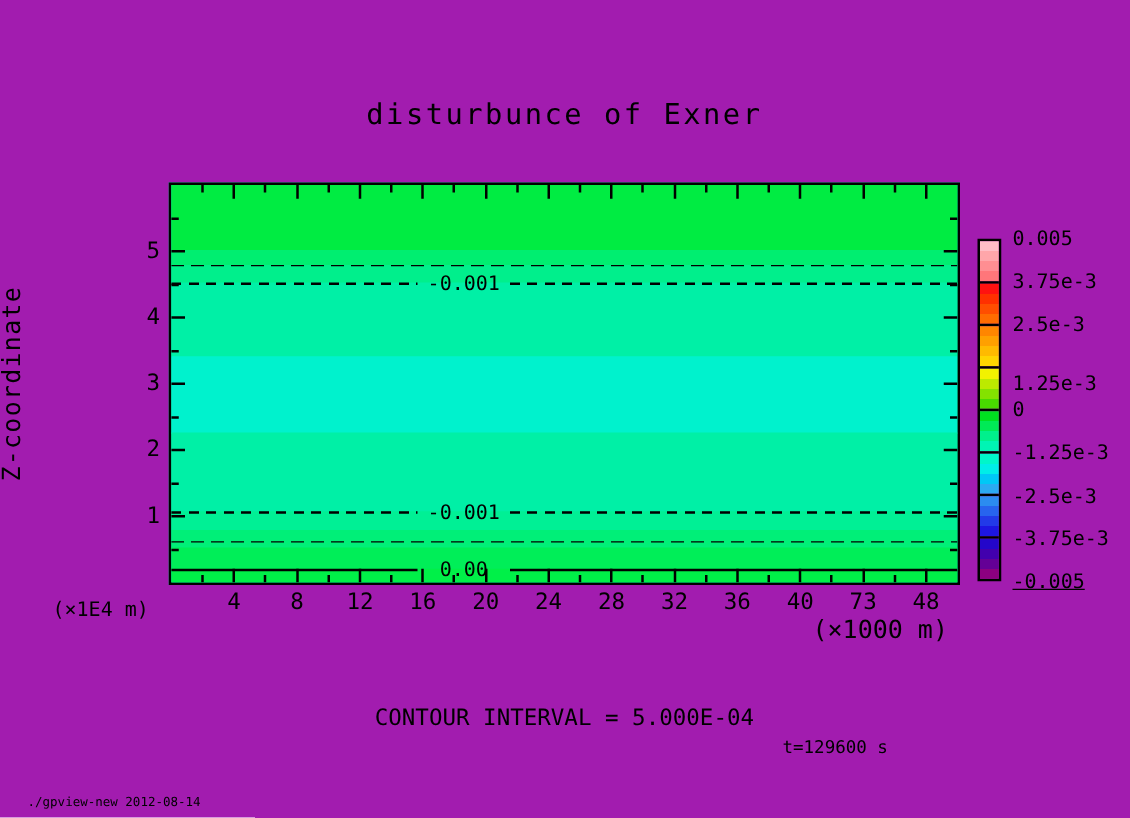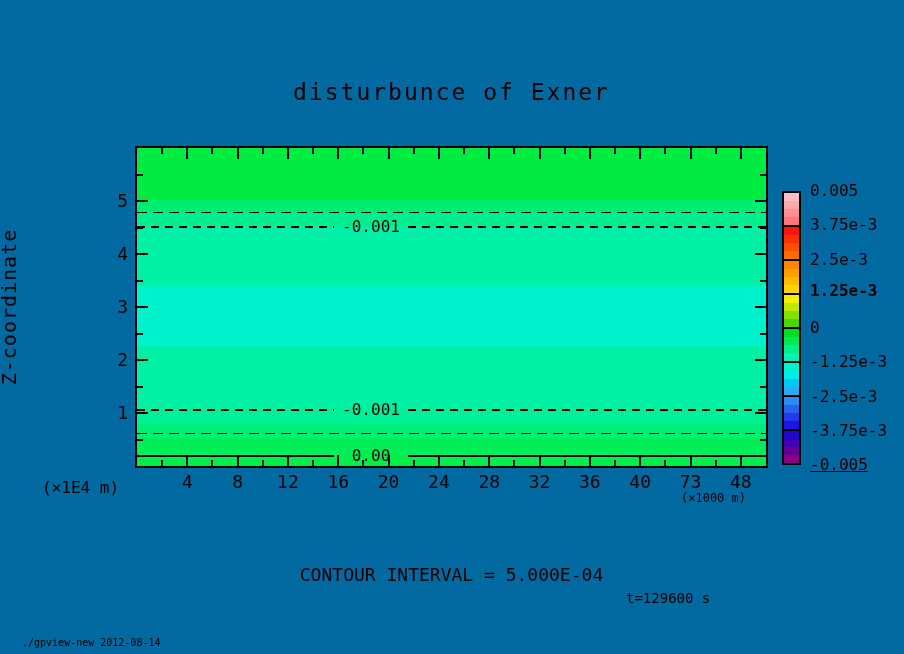--- a/index.html
+++ b/index.html
@@ -1,28 +1,28 @@
 <!DOCTYPE html>
 <html><head>
 <meta charset="utf-8">
 <style>
   html,body{margin:0;padding:0;background:#ffffff;}
   body{font-family:"DejaVu Sans Mono", monospace; color:#000;}
-  #canvas{position:relative;width:904px;height:654px;background:#0369a1;overflow:hidden;}
+  #canvas{position:relative;width:904px;height:654px;background:#a21caf;overflow:hidden;}
   .abs{position:absolute;}
   #title{left:135px;top:79px;width:633px;text-align:center;font-size:23px;letter-spacing:2px;white-space:nowrap;}
   #plot{left:135px;top:146px;width:633px;height:322px;border:2px solid #000;box-sizing:border-box;overflow:hidden;background:#00f0a6;}
   #xticklabels{left:137px;top:471px;width:629px;height:22px;}
   #xticklabels div{position:absolute;width:44px;text-align:center;font-size:18px;}
   #yticklabels{left:88px;top:148px;width:40px;height:318px;}
   #yticklabels div{position:absolute;width:40px;text-align:right;font-size:18px;}
   #ylabel{left:14px;top:295px;width:170px;height:24px;transform:rotate(-90deg) translateY(-90px);transform-origin:center;text-align:center;font-size:20px;letter-spacing:1px;}
   #yunit{left:42px;top:478px;font-size:16px;white-space:nowrap;}
   #xlabel{left:135px;top:516px;width:633px;text-align:center;font-size:20px;letter-spacing:1px;}
-  #xunit{left:681px;top:491px;font-size:12px;white-space:nowrap;}
+  #xunit{left:650px;top:491px;font-size:20px;white-space:nowrap;}
   #colorbar{left:782px;top:191px;width:19px;height:274px;border:2px solid #000;box-sizing:border-box;display:flex;flex-direction:column;}
   #colorbar .cbox{flex:1;}
   #colorbar .cbox.b{border-bottom:2px solid #000;}
   #cbarlabels{left:810px;top:191px;width:96px;height:274px;}
   #cbarlabels div{position:absolute;left:0;height:18px;line-height:18px;font-size:16px;white-space:nowrap;}
   #cinterval{left:135px;top:564px;width:633px;text-align:center;font-size:18px;white-space:nowrap;}
   #timenote{left:626px;top:590px;font-size:14px;white-space:nowrap;}
   #footerleft{left:22px;top:637px;font-size:10px;white-space:nowrap;}
   #footerright{right:18px;top:637px;font-size:10px;white-space:nowrap;}
 </style>
@@ -160,21 +160,21 @@
       <div class="cbox b" style="background: linear-gradient(rgb(242, 242, 0) 0%, rgb(242, 242, 0) 25%, rgb(188, 234, 0) 25%, rgb(188, 234, 0) 50%, rgb(132, 226, 0) 50%, rgb(132, 226, 0) 75%, rgb(72, 218, 0) 75%, rgb(72, 218, 0) 100%);"></div>
       <div class="cbox b" style="background: linear-gradient(rgb(0, 224, 32) 0%, rgb(0, 224, 32) 25%, rgb(0, 234, 86) 25%, rgb(0, 234, 86) 50%, rgb(0, 240, 140) 50%, rgb(0, 240, 140) 75%, rgb(0, 244, 180) 75%, rgb(0, 244, 180) 100%);"></div>
       <div class="cbox b" style="background: linear-gradient(rgb(0, 246, 202) 0%, rgb(0, 246, 202) 25%, rgb(0, 238, 232) 25%, rgb(0, 238, 232) 50%, rgb(0, 200, 246) 50%, rgb(0, 200, 246) 75%, rgb(43, 170, 242) 75%, rgb(43, 170, 242) 100%);"></div>
       <div class="cbox b" style="background: linear-gradient(rgb(43, 140, 240) 0%, rgb(43, 140, 240) 25%, rgb(39, 100, 238) 25%, rgb(39, 100, 238) 50%, rgb(34, 58, 232) 50%, rgb(34, 58, 232) 75%, rgb(29, 22, 226) 75%, rgb(29, 22, 226) 100%);"></div>
       <div class="cbox" style="background: linear-gradient(rgb(36, 6, 202) 0%, rgb(36, 6, 202) 25%, rgb(66, 0, 174) 25%, rgb(66, 0, 174) 50%, rgb(100, 0, 150) 50%, rgb(100, 0, 150) 75%, rgb(140, 0, 128) 75%, rgb(140, 0, 128) 100%);"></div>
     </div>
   <div class="abs" id="cbarlabels">
       <div style="top: -9px;">0.005</div>
       <div style="top: 25.25px;">3.75e-3</div>
       <div style="top: 59.5px;">2.5e-3</div>
-      <div style="top: 91px; font-weight: bold;">1.25e-3</div>
+      <div style="top: 107px;">1.25e-3</div>
       <div style="top: 128px;">0</div>
       <div style="top: 162.25px;">-1.25e-3</div>
       <div style="top: 196.5px;">-2.5e-3</div>
       <div style="top: 230.75px;">-3.75e-3</div>
       <div style="top: 265px; text-decoration: underline;">-0.005</div>
     </div>
 
   <div class="abs" id="cinterval">CONTOUR INTERVAL = 5.000E-04</div>
   <div class="abs" id="timenote">t=129600 s</div>
 

